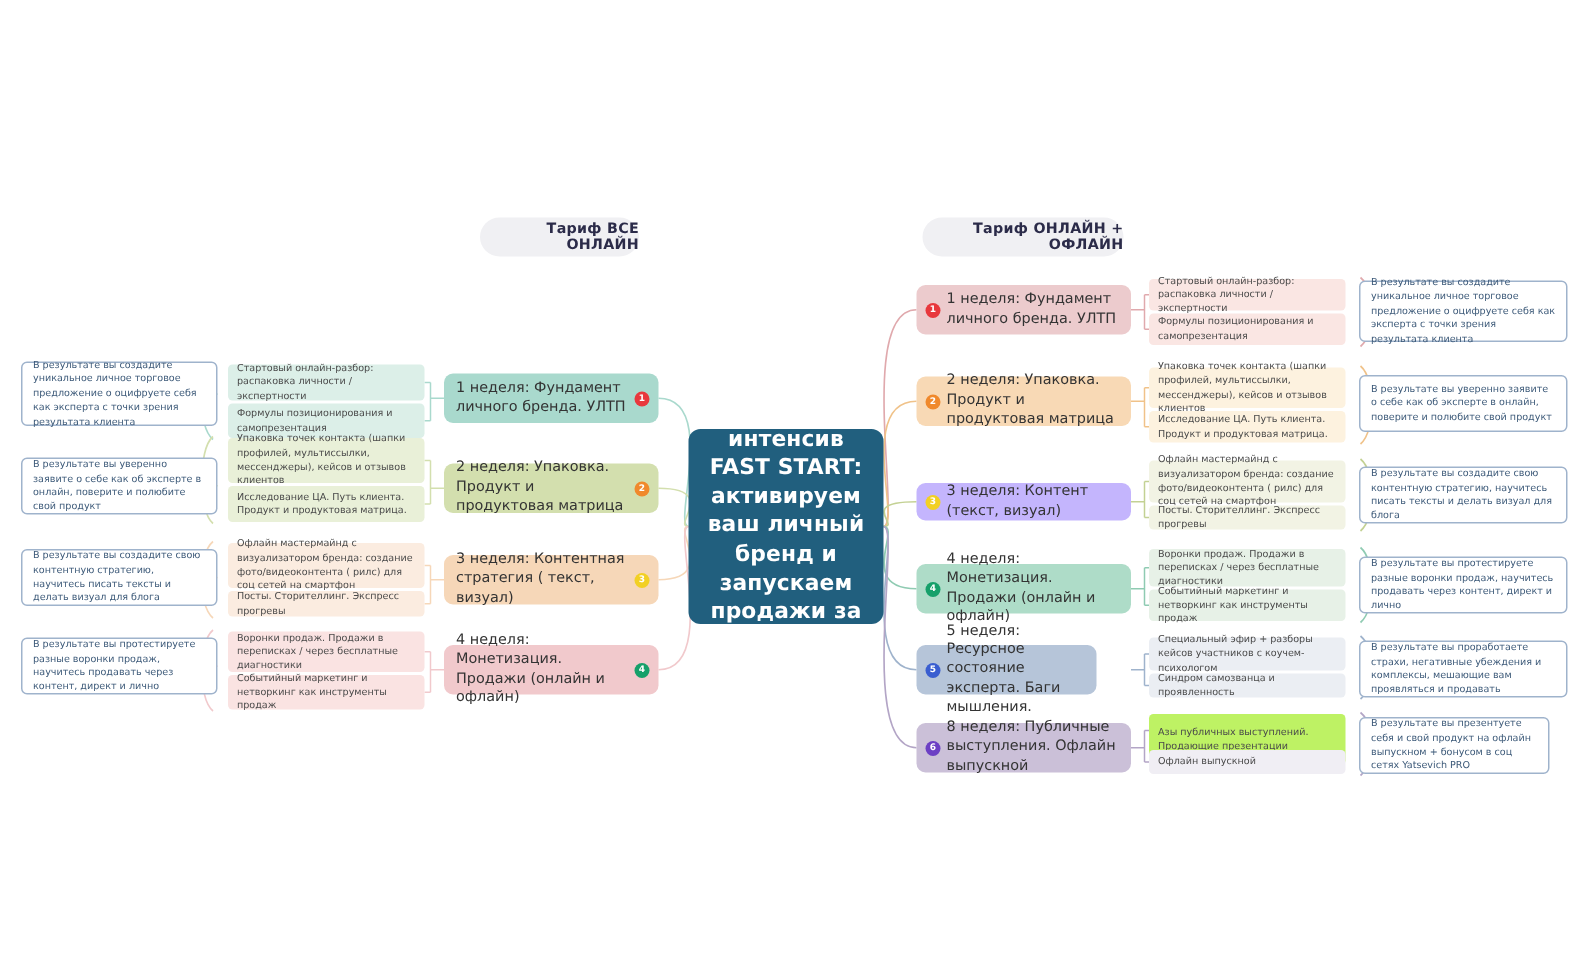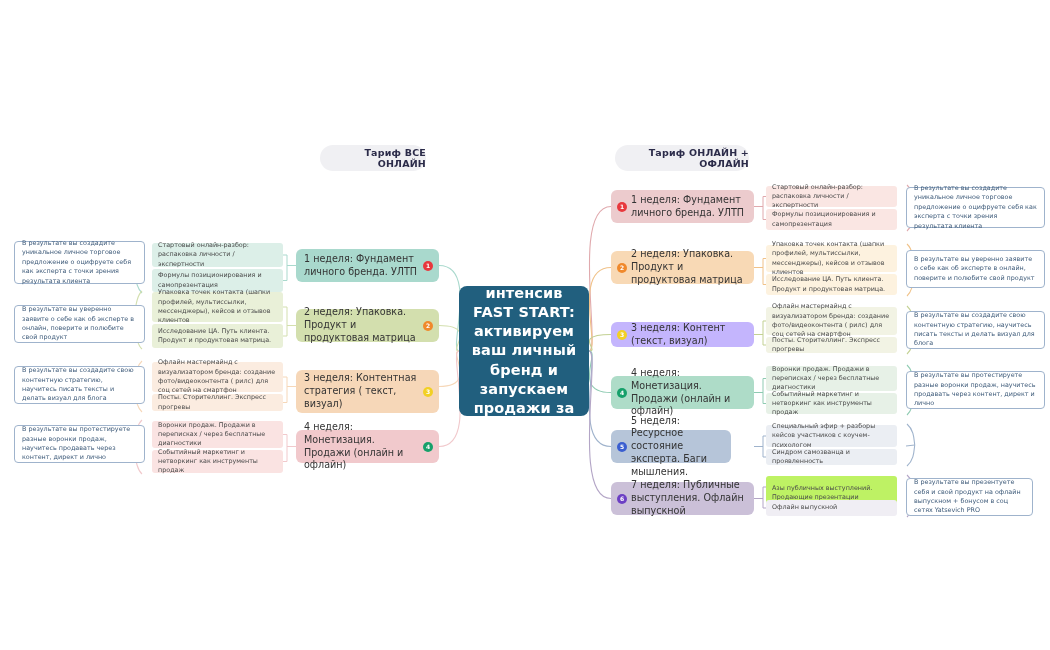--- a/index.html
+++ b/index.html
@@ -182,21 +182,21 @@
     <div class="sub" style="left: 152px; top: 243px; width: 131px; height: 24px; background: rgb(220, 239, 232);">Стартовый онлайн-разбор: распаковка личности /экспертности</div>
     <div class="sub" style="left: 152px; top: 269px; width: 131px; height: 23px; background: rgb(220, 239, 232);">Формулы позиционирования и самопрезентация</div>
     <div class="result" style="left: 14px; top: 241px; width: 131px; height: 43px;">В результате вы создадите уникальное личное торговое предложение о оцифруете себя как эксперта с точки зрения результата клиента</div>
     <div class="week rtl" style="left: 296px; top: 309px; width: 143px; height: 33px; background: rgb(211, 223, 174);">
       <span class="badge" style="background: rgb(240, 137, 44);">2</span>
       <span>2 неделя: Упаковка. Продукт и продуктовая матрица</span>
     </div>
     <div class="sub" style="left: 152px; top: 292px; width: 131px; height: 30px; background: rgb(233, 240, 216);">Упаковка точек контакта (шапки профилей, мультиссылки, мессенджеры), кейсов и отзывов клиентов</div>
     <div class="sub" style="left: 152px; top: 324px; width: 131px; height: 24px; background: rgb(233, 240, 216);">Исследование ЦА. Путь клиента. Продукт и продуктовая матрица.</div>
     <div class="result" style="left: 14px; top: 305px; width: 131px; height: 38px;">В результате вы уверенно заявите о себе как об эксперте в онлайн, поверите и полюбите свой продукт</div>
-    <div class="week rtl" style="left: 296px; top: 370px; width: 143px; height: 43px; background: rgb(246, 215, 184);">
+    <div class="week rtl" style="left: 296px; top: 370px; width: 143px; height: 33px; background: rgb(246, 215, 184);">
       <span class="badge" style="background: rgb(242, 208, 36);">3</span>
       <span>3 неделя: Контентная стратегия ( текст, визуал)</span>
     </div>
     <div class="sub" style="left: 152px; top: 362px; width: 131px; height: 30px; background: rgb(251, 236, 224);">Офлайн мастермайнд с визуализатором бренда: создание фото/видеоконтента ( рилс) для соц сетей на смартфон</div>
     <div class="sub" style="left: 152px; top: 394px; width: 131px; height: 17px; background: rgb(251, 236, 224);">Посты. Сторителлинг. Экспресс прогревы</div>
     <div class="result" style="left: 14px; top: 366px; width: 131px; height: 38px;">В результате вы создадите свою контентную стратегию, научитесь писать тексты и делать визуал для блога</div>
     <div class="week rtl" style="left: 296px; top: 430px; width: 143px; height: 33px; background: rgb(241, 201, 204);">
       <span class="badge" style="background: rgb(22, 160, 106);">4</span>
       <span>4 неделя: Монетизация. Продажи (онлайн и офлайн)</span>
     </div>
@@ -230,20 +230,21 @@
     </div>
     <div class="sub" style="left: 766px; top: 366px; width: 131px; height: 25px; background: rgb(231, 241, 231);">Воронки продаж. Продажи в переписках / через бесплатные диагностики</div>
     <div class="sub" style="left: 766px; top: 393px; width: 131px; height: 21px; background: rgb(231, 241, 231);">Событийный маркетинг и нетворкинг как инструменты продаж</div>
     <div class="result" style="left: 906px; top: 371px; width: 139px; height: 38px;">В результате вы протестируете разные воронки продаж, научитесь продавать через контент, директ и лично</div>
     <div class="week" style="left: 611px; top: 430px; width: 120px; height: 33px; background: rgb(182, 197, 217);">
       <span class="badge" style="background: rgb(58, 94, 208);">5</span>
       <span>5 неделя: Ресурсное состояние эксперта. Баги мышления.</span>
     </div>
     <div class="sub" style="left: 766px; top: 425px; width: 131px; height: 22px; background: rgb(235, 238, 243);">Специальный эфир + разборы кейсов участников с коучем-психологом</div>
     <div class="sub" style="left: 766px; top: 449px; width: 131px; height: 16px; background: rgb(235, 238, 243);">Синдром самозванца и проявленность</div>
+    <div class="result" style="left: 906px; top: 427px; width: 139px; height: 38px;">В результате вы проработаете страхи, негативные убеждения и комплексы, мешающие вам проявляться и продавать</div>
     <div class="week" style="left: 611px; top: 482px; width: 143px; height: 33px; background: rgb(203, 192, 216);">
       <span class="badge" style="background: rgb(108, 63, 196);">6</span>
-      <span>7 неделя: Публичные выступления. Офлайн выпускной</span>
+      <span>8 неделя: Публичные выступления. Офлайн выпускной</span>
     </div>
     <div class="sub" style="left: 766px; top: 476px; width: 131px; height: 34px; background: #bef264;">Азы публичных выступлений. Продающие презентации</div>
     <div class="sub" style="left: 766px; top: 500px; width: 131px; height: 16px; background: rgb(240, 238, 244);">Офлайн выпускной</div>
     <div class="result" style="left: 906px; top: 478px; width: 127px; height: 38px;">В результате вы презентуете себя и свой продукт на офлайн выпускном + бонусом в соц сетях Yatsevich PRO</div>
   </div>
 
 </body></html>

